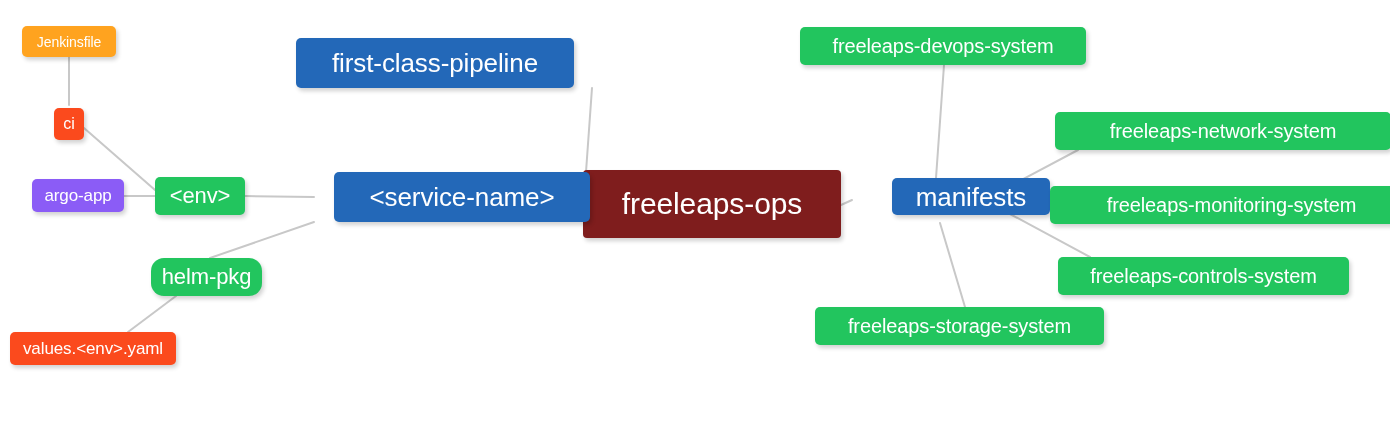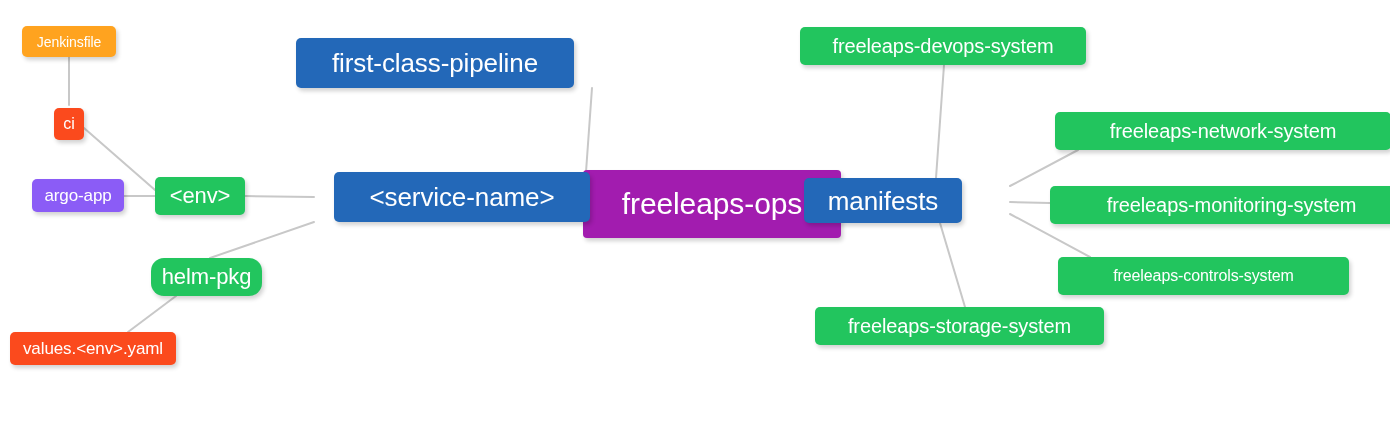--- a/index.html
+++ b/index.html
@@ -56,29 +56,29 @@
       <path d="M 155,196 L 124,196" stroke="#c8c8c8" stroke-width="2" fill="none" stroke-linecap="round"></path>
       <path d="M 69,105 L 69,57" stroke="#c8c8c8" stroke-width="2" fill="none" stroke-linecap="round"></path>
       <path d="M 176,296 L 128,332" stroke="#c8c8c8" stroke-width="2" fill="none" stroke-linecap="round"></path>
       <path d="M 936,178 L 944,65" stroke="#c8c8c8" stroke-width="2" fill="none" stroke-linecap="round"></path>
       <path d="M 1010,186 L 1078,150" stroke="#c8c8c8" stroke-width="2" fill="none" stroke-linecap="round"></path>
       <path d="M 1010,202 L 1050,203" stroke="#c8c8c8" stroke-width="2" fill="none" stroke-linecap="round"></path>
       <path d="M 1010,214 L 1090,257" stroke="#c8c8c8" stroke-width="2" fill="none" stroke-linecap="round"></path>
       <path d="M 940,223 L 965,307" stroke="#c8c8c8" stroke-width="2" fill="none" stroke-linecap="round"></path>
     </svg>
   <div id="node-layer">
-      <div class="node root" style="left: 583px; top: 170px; width: 258px; height: 68px; background: #a21caf; font-size: 30px;">freeleaps-ops</div>
+      <div class="node root" style="left: 583px; top: 170px; width: 258px; height: 68px; background: #7f1d1d; font-size: 30px;">freeleaps-ops</div>
       <div class="node" style="left: 314px; top: 172px; width: 256px; height: 50px; background: rgb(35, 104, 184); font-size: 26px; margin-left: 20px;">&lt;service-name&gt;</div>
-      <div class="node" style="left: 804px; top: 178px; width: 158px; height: 45px; background: rgb(35, 104, 184); font-size: 26px;">manifests</div>
+      <div class="node" style="left: 892px; top: 178px; width: 158px; height: 37px; background: rgb(35, 104, 184); font-size: 26px;">manifests</div>
       <div class="node" style="left: 296px; top: 38px; width: 278px; height: 50px; background: rgb(35, 104, 184); font-size: 26px;">first-class-pipeline</div>
       <div class="node" style="left: 155px; top: 177px; width: 90px; height: 38px; background: rgb(34, 197, 94); font-size: 22px;">&lt;env&gt;</div>
       <div class="node" style="left: 151px; top: 258px; width: 111px; height: 38px; background: rgb(34, 197, 94); font-size: 22px; border-radius: 13px;">helm-pkg</div>
       <div class="node" style="left: 54px; top: 108px; width: 30px; height: 32px; background: rgb(251, 74, 29); font-size: 16px;">ci</div>
       <div class="node" style="left: 22px; top: 26px; width: 94px; height: 31px; background: rgb(255, 163, 31); font-size: 14px;">Jenkinsfile</div>
       <div class="node" style="left: 32px; top: 179px; width: 92px; height: 33px; background: #8b5cf6; font-size: 17px;">argo-app</div>
       <div class="node" style="left: 10px; top: 332px; width: 166px; height: 33px; background: rgb(251, 74, 29); font-size: 17px;">values.&lt;env&gt;.yaml</div>
       <div class="node" style="left: 800px; top: 27px; width: 286px; height: 38px; background: rgb(34, 197, 94); font-size: 20px;">freeleaps-devops-system</div>
       <div class="node" style="left: 1055px; top: 112px; width: 336px; height: 38px; background: rgb(34, 197, 94); font-size: 20px;">freeleaps-network-system</div>
       <div class="node" style="left: 1050px; top: 186px; width: 363px; height: 38px; background: rgb(34, 197, 94); font-size: 20px;">freeleaps-monitoring-system</div>
-      <div class="node" style="left: 1058px; top: 257px; width: 291px; height: 38px; background: rgb(34, 197, 94); font-size: 16px;">freeleaps-controls-system</div>
+      <div class="node" style="left: 1058px; top: 257px; width: 291px; height: 38px; background: rgb(34, 197, 94); font-size: 20px;">freeleaps-controls-system</div>
       <div class="node" style="left: 815px; top: 307px; width: 289px; height: 38px; background: rgb(34, 197, 94); font-size: 20px;">freeleaps-storage-system</div>
     </div>
 </div>
 
 </body></html>

